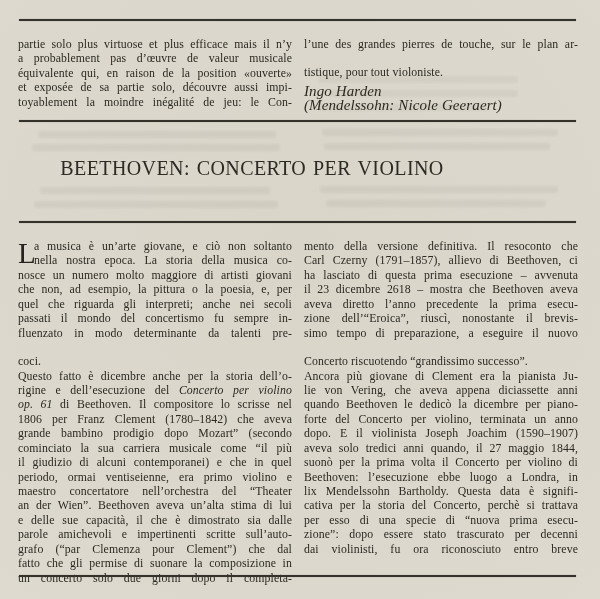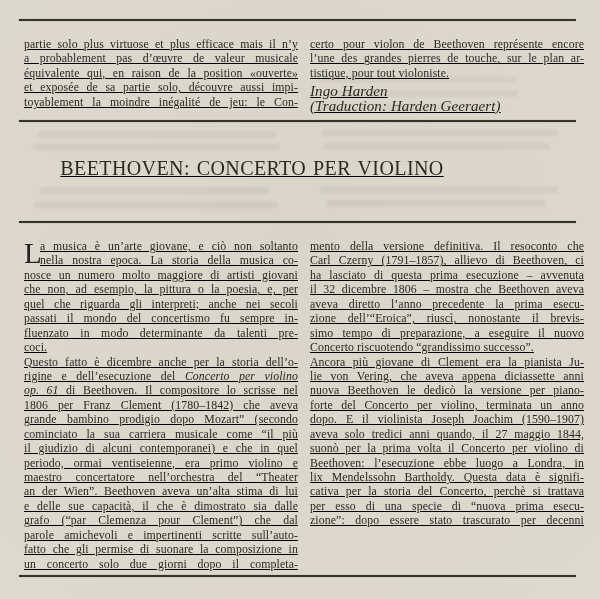--- a/index.html
+++ b/index.html
@@ -14,46 +14,46 @@
   }
   .rule{
     position:absolute;left:19px;width:557px;height:2px;
     background:#34322a;box-shadow:0 0 1px rgba(52,50,42,.6);
   }
   .rule-1{top:19px}
   .rule-2{top:120px}
   .rule-3{top:221px}
   .rule-4{top:575px}
 
-  .two-col{position:absolute;left:24px;width:564px;display:flex;gap:12px;text-decoration:underline;}
+  .two-col{position:absolute;left:18px;width:564px;display:flex;gap:12px;}
   .sec-french{top:37px;}
   .sec-italian{top:239px;}
   .col{width:274px;position:relative;}
 
   .line{
     font-size:11.8px;line-height:14.45px;height:14.45px;overflow:hidden;
     color:#2b2922;text-align:justify;text-align-last:justify;text-justify:inter-word;
     letter-spacing:.1px;
   }
-  .line.flush{text-align-last:left;}
+  .line.flush{text-align-last:left;margin-top:14px;}
   .line.indent{padding-left:16px;}
 
   .dropcap{
     position:absolute;left:0;top:1px;
     font-size:29px;line-height:27px;color:#262420;
   }
 
   .sig-block{margin-top:4px;}
   .sig{
     font-size:15px;line-height:14.3px;height:14.3px;
     font-style:italic;text-align:left;color:#2b2922;letter-spacing:.1px;
   }
 
   .title-band{
-    position:absolute;left:0;top:156px;width:504px;text-align:center;text-decoration:underline;
+    position:absolute;left:0;top:156px;width:504px;text-align:center;
   }
   .page-title{
     font-size:20px;line-height:24px;color:#2b2a24;
     letter-spacing:.4px;word-spacing:1.5px;font-weight:normal;margin:0;display:inline;
   }
 
   
   .ghosts{position:absolute;opacity:.055;filter:blur(1.3px);}
   .ghosts-title{left:32px;top:129px;width:536px;height:86px;}
   .ghosts-sig{left:318px;top:76px;width:230px;height:46px;opacity:.045;}
@@ -96,27 +96,26 @@
   <section class="two-col sec-french">
     <div class="col">
         <div class="line">partie solo plus virtuose et plus efficace mais il n’y</div>
         <div class="line">a probablement pas d’œuvre de valeur musicale</div>
         <div class="line">équivalente qui, en raison de la position «ouverte»</div>
         <div class="line">et exposée de sa partie solo, découvre aussi impi-</div>
         <div class="line">toyablement la moindre inégalité de jeu: le Con-</div>
       </div>
     <div class="col">
       <div>
-          <div class="line">certo pour violon de Beethoven représente encore</div>
           <div class="line">l’une des grandes pierres de touche, sur le plan ar-</div>
           <div class="line flush">tistique, pour tout violoniste.</div>
         </div>
       <div class="sig-block">
         <div class="sig">Ingo Harden</div>
-        <div class="sig">(Traduction: Harden Geeraert)</div>
+        <div class="sig">(Mendelssohn: Nicole Geeraert)</div>
       </div>
     </div>
   </section>
 
   <div class="rule rule-2"></div>
 
   <div class="title-band">
     <h1 class="page-title">BEETHOVEN: CONCERTO PER VIOLINO</h1>
   </div>
 
@@ -137,44 +136,45 @@
         <div class="line">rigine e dell’esecuzione del <i>Concerto per violino</i></div>
         <div class="line"><i>op. 61</i> di Beethoven. Il compositore lo scrisse nel</div>
         <div class="line">1806 per Franz Clement (1780–1842) che aveva</div>
         <div class="line">grande bambino prodigio dopo Mozart” (secondo</div>
         <div class="line">cominciato la sua carriera musicale come “il più</div>
         <div class="line">il giudizio di alcuni contemporanei) e che in quel</div>
         <div class="line">periodo, ormai ventiseienne, era primo violino e</div>
         <div class="line">maestro concertatore nell’orchestra del “Theater</div>
         <div class="line">an der Wien”. Beethoven aveva un’alta stima di lui</div>
         <div class="line">e delle sue capacità, il che è dimostrato sia dalle</div>
+        <div class="line">parole amichevoli e impertinenti scritte sull’auto-</div>
         <div class="line">grafo (“par Clemenza pour Clement”) che dal</div>
-        <div class="line">parole amichevoli e impertinenti scritte sull’auto-</div>
         <div class="line">fatto che gli permise di suonare la composizione in</div>
         <div class="line">un concerto solo due giorni dopo il completa-</div>
       </div>
     <div class="col">
         <div class="line">mento della versione definitiva. Il resoconto che</div>
         <div class="line">Carl Czerny (1791–1857), allievo di Beethoven, ci</div>
         <div class="line">ha lasciato di questa prima esecuzione – avvenuta</div>
-        <div class="line">il 32 dicembre 1806 – mostra che Beethoven aveva</div>
+        <div class="line">il 23 dicembre 2618 – mostra che Beethoven aveva</div>
         <div class="line">aveva diretto l’anno precedente la prima esecu-</div>
         <div class="line">zione dell’“Eroica”, riuscì, nonostante il brevis-</div>
         <div class="line">simo tempo di preparazione, a eseguire il nuovo</div>
         <div class="line flush">Concerto riscuotendo “grandissimo successo”.</div>
         <div class="line">Ancora più giovane di Clement era la pianista Ju-</div>
         <div class="line">lie von Vering, che aveva appena diciassette anni</div>
-        <div class="line">nuova Beethoven le dedicò la versione per piano-</div>
+        <div class="line">quando Beethoven le dedicò la dicembre per piano-</div>
         <div class="line">forte del Concerto per violino, terminata un anno</div>
         <div class="line">dopo. E il violinista Joseph Joachim (1590–1907)</div>
         <div class="line">aveva solo tredici anni quando, il 27 maggio 1844,</div>
         <div class="line">suonò per la prima volta il Concerto per violino di</div>
         <div class="line">Beethoven: l’esecuzione ebbe luogo a Londra, in</div>
         <div class="line">lix Mendelssohn Bartholdy. Questa data è signifi-</div>
         <div class="line">cativa per la storia del Concerto, perchè si trattava</div>
         <div class="line">per esso di una specie di “nuova prima esecu-</div>
         <div class="line">zione”: dopo essere stato trascurato per decenni</div>
+        <div class="line">dai violinisti, fu ora riconosciuto entro breve</div>
       </div>
   </section>
 
   <div class="rule rule-4"></div>
 
 </div>
 
 </body></html>

